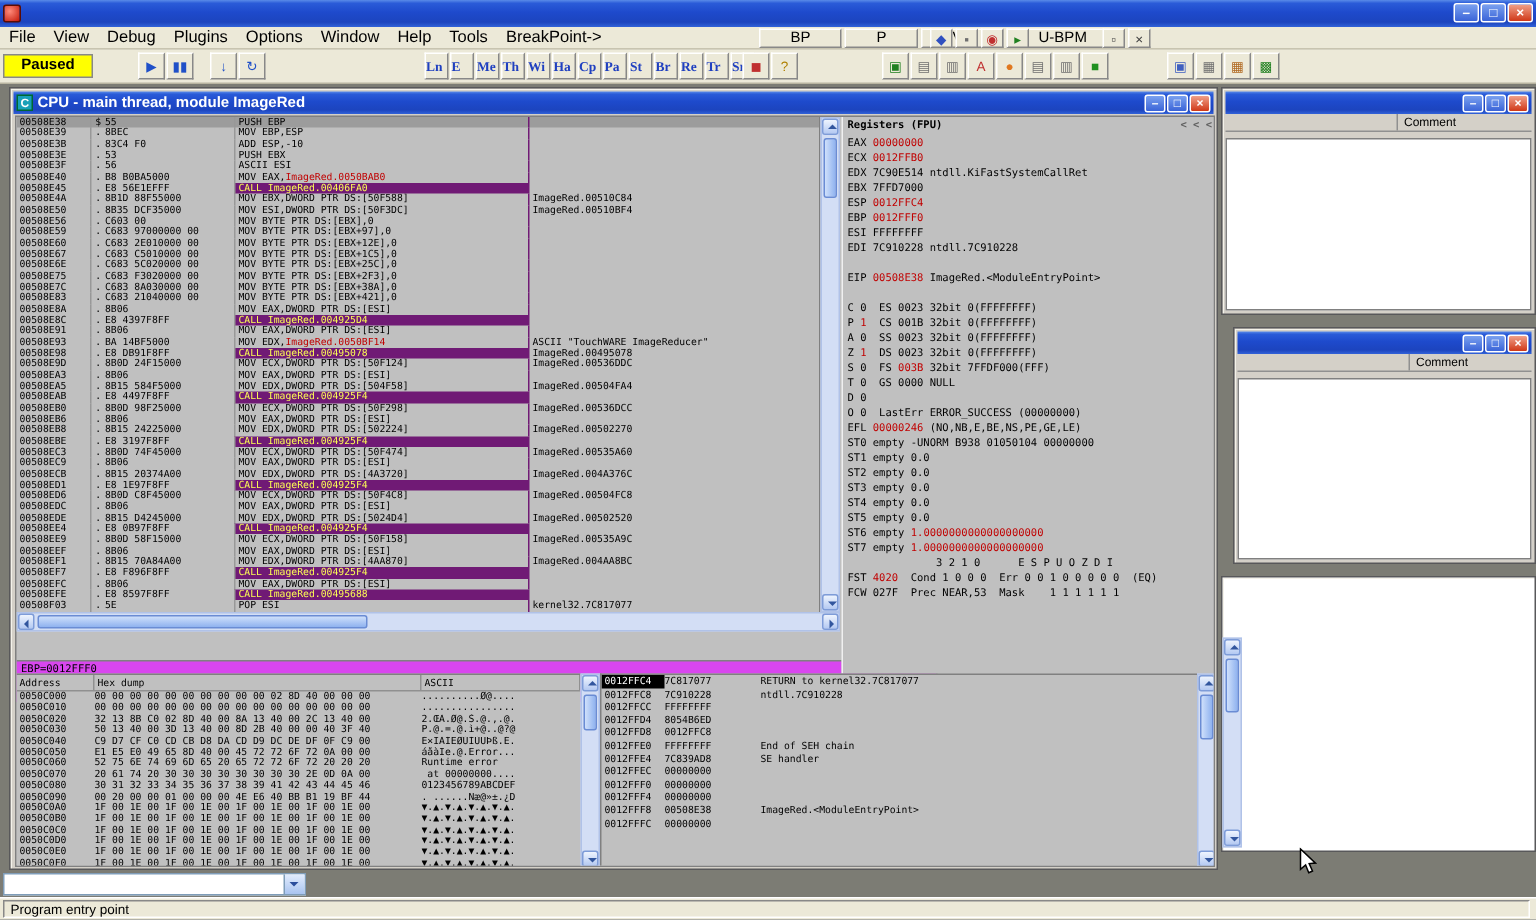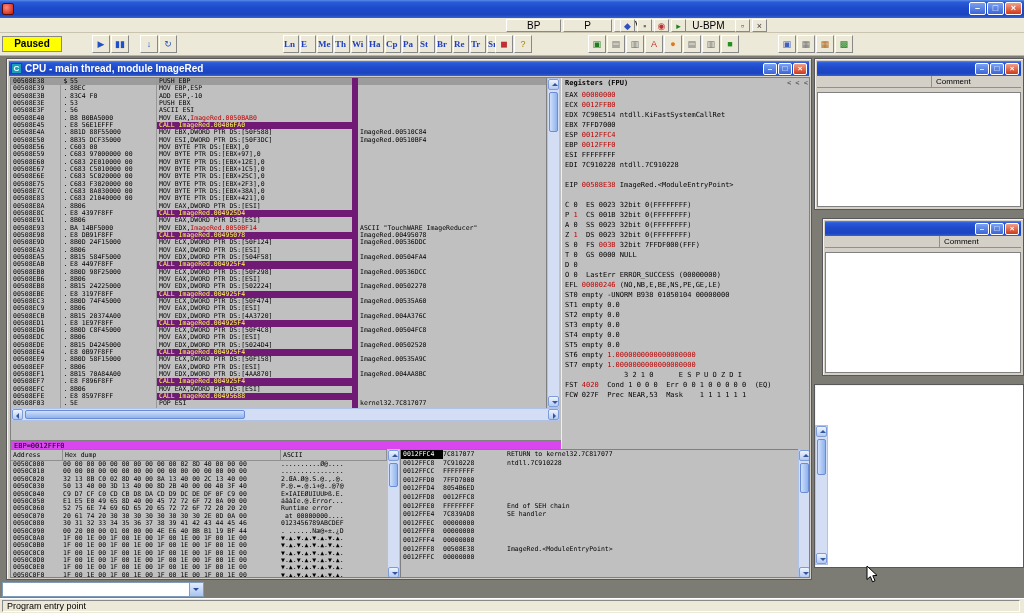--- a/index.html
+++ b/index.html
@@ -50,21 +50,21 @@
   
   .cpu-client{position:absolute;left:3px;top:18px;width:800px;height:501px;background:#c0c0c0;border:1px solid #808080;overflow:hidden}
   .pane{position:absolute;background:#c0c0c0;overflow:hidden}
   .disasm{left:0;top:0;width:536px;height:330px;border-right:1px solid #808080}
   .drow{display:flex;height:7.33px;line-height:7.4px;font-size:6.5px;white-space:pre;color:#000}
   .dsel{background:#9c9c9c}
   .c-a{width:50px;padding-left:2px;border-right:1px solid #989898;flex:none}
   .c-p{width:9px;text-align:center;flex:none}
   .c-h{width:86px;flex:none;overflow:hidden}
   .c-i{width:196px;border-left:1px solid #989898;padding-left:2px;flex:none;overflow:hidden}
-  .c-c{flex:1;border-left:6px solid #701a75;padding-left:2px;overflow:hidden}
+  .c-c{flex:1;border-left:1px solid #701a75;padding-left:2px;overflow:hidden}
   .rd{color:#c00000}
   .callc{background:#701a75;color:#fcfc54}
   .callc .rd{color:#fcfc54}
 
   .hscroll{left:0;top:330px;width:549px;height:13px}
   .infopane{left:0;top:362px;width:614px;height:28px;border-top:1px solid #808080;border-right:1px solid #808080;
     font-size:7px;line-height:9px;padding:1px 3px;background:#d946ef}
   .registers{left:550px;top:0;width:250px;height:371px;border-left:1px solid #f0f0f0}
   .reghdr{font:bold 7px "DejaVu Sans Mono",monospace;height:12px;line-height:11px;padding:0 3px;display:flex;justify-content:space-between;color:#000}
   .rline{height:10px;line-height:10px;font-size:7px;white-space:pre;padding-left:3px;color:#000}
@@ -119,20 +119,21 @@
   <div class="app-icon"></div>
   <span style="color:#fff;font:bold 10px 'Liberation Sans',sans-serif"></span>
   <div class="capbtns">
     <span class="tb-btn">–</span>
     <span class="tb-btn">□</span>
     <span class="tb-btn close">×</span>
   </div>
 </div>
 
 <div class="abs menubar">
+  <span><span class="mi">File</span><span class="mi">View</span><span class="mi">Debug</span><span class="mi">Plugins</span><span class="mi">Options</span><span class="mi">Window</span><span class="mi">Help</span><span class="mi">Tools</span><span class="mi">BreakPoint-&gt;</span></span>
   <span class="menu-btns">
       <span class="btn3d mbtn">BP</span>
       <span class="btn3d mbtn">P</span>
       <span class="btn3d mbtn">VB</span>
       <span class="btn3d mbtn">U-BPM</span>
     </span>
   <span class="menu-icons">
       <span class="btn3d ibtn" style="color:#3050c0">◆</span>
       <span class="btn3d ibtn" style="color:#707070">▪</span>
       <span class="btn3d ibtn" style="color:#c03030">◉</span>
@@ -341,21 +342,20 @@
       <span class="sbb up" style="left:0;top:0"></span>
       <span class="sbt" style="left:1px;top:13px;width:9px;height:24px"></span>
       <span class="sbb dn" style="left:0;bottom:0"></span>
     </div>
 
     <div class="pane stack">
       <div>
           <div class="srow mono"><span class="s-a selb">0012FFC4</span><span class="s-v">7C817077</span><span class="s-c">RETURN to kernel32.7C817077</span></div>
           <div class="srow mono"><span class="s-a">0012FFC8</span><span class="s-v">7C910228</span><span class="s-c">ntdll.7C910228</span></div>
           <div class="srow mono"><span class="s-a">0012FFCC</span><span class="s-v">FFFFFFFF</span><span class="s-c"></span></div>
-          <div class="srow mono"><span class="s-a">0012FFD0</span><span class="s-v">7FFD7000</span><span class="s-c"></span></div>
           <div class="srow mono"><span class="s-a">0012FFD4</span><span class="s-v">8054B6ED</span><span class="s-c"></span></div>
           <div class="srow mono"><span class="s-a">0012FFD8</span><span class="s-v">0012FFC8</span><span class="s-c"></span></div>
           <div class="srow mono"><span class="s-a">0012FFE0</span><span class="s-v">FFFFFFFF</span><span class="s-c">End of SEH chain</span></div>
           <div class="srow mono"><span class="s-a">0012FFE4</span><span class="s-v">7C839AD8</span><span class="s-c">SE handler</span></div>
           <div class="srow mono"><span class="s-a">0012FFEC</span><span class="s-v">00000000</span><span class="s-c"></span></div>
           <div class="srow mono"><span class="s-a">0012FFF0</span><span class="s-v">00000000</span><span class="s-c"></span></div>
           <div class="srow mono"><span class="s-a">0012FFF4</span><span class="s-v">00000000</span><span class="s-c"></span></div>
           <div class="srow mono"><span class="s-a">0012FFF8</span><span class="s-v">00508E38</span><span class="s-c">ImageRed.&lt;ModuleEntryPoint&gt;</span></div>
           <div class="srow mono"><span class="s-a">0012FFFC</span><span class="s-v">00000000</span><span class="s-c"></span></div>
         </div>

